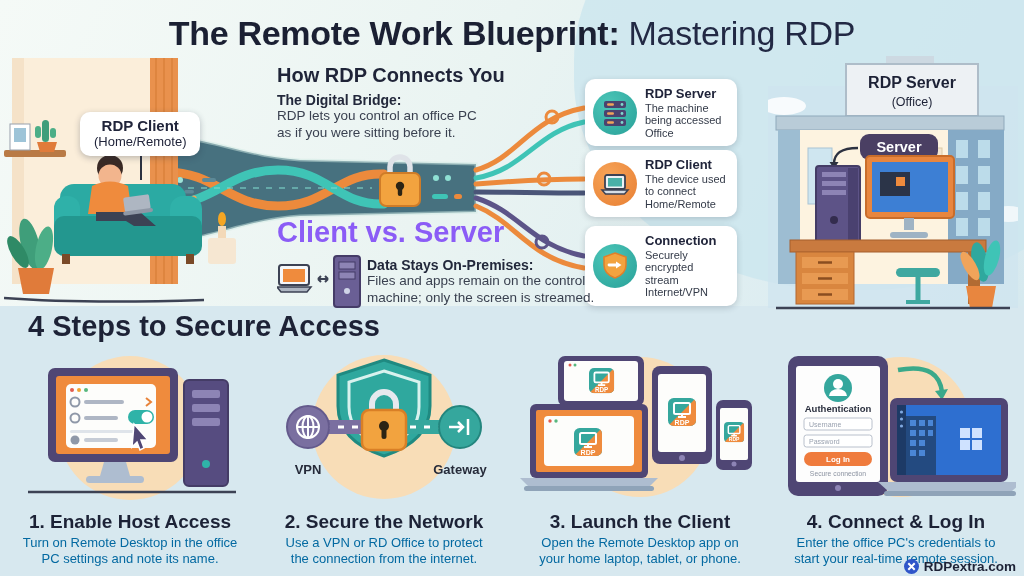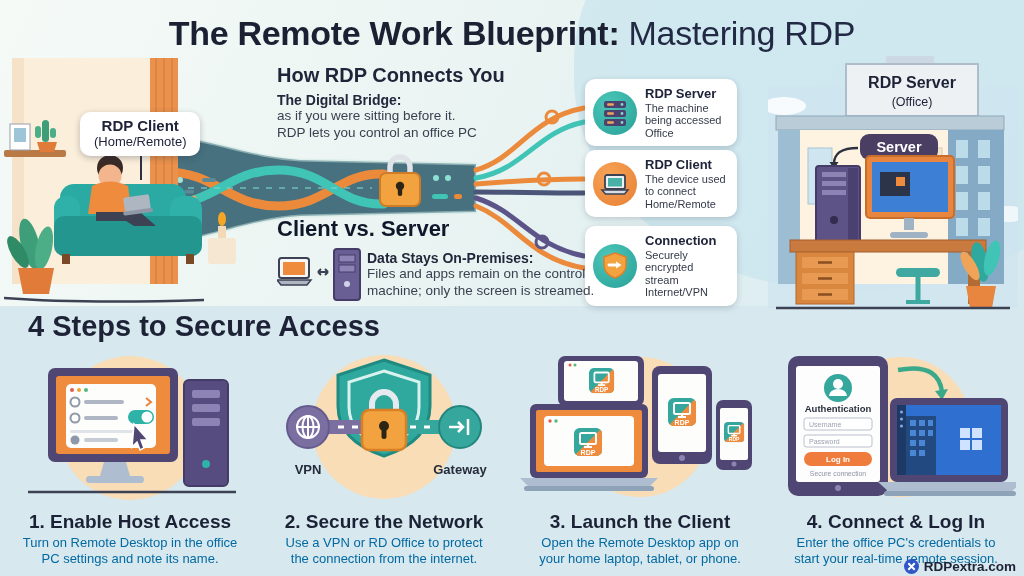--- a/index.html
+++ b/index.html
@@ -20,21 +20,21 @@
 
   .bubble { left:80px; top:112px; background:#fff; border-radius:10px; padding:5px 14px 7px; text-align:center;
     box-shadow:0 2px 6px rgba(40,50,70,.3); z-index:5; }
   .bubble .t { font-size:15px; font-weight:bold; color:#20243a; }
   .bubble .s { font-size:13px; color:#20243a; }
   .bubble::after { content:""; position:absolute; left:50%; top:100%; width:2px; height:24px; background:#2b3140; }
 
   .how { left:277px; top:64px; z-index:4; }
   .how h2 { margin:0; font-size:20px; color:#1f2438; }
   .cvs { left:277px; top:216px; z-index:4; }
-  .cvs h2 { margin:0; font-size:22px; color:#0f172a; }
+  .cvs h2 { margin:0; font-size:29px; color:#8b5cf6; }
   .lead { font-size:14px; font-weight:bold; color:#22283b; margin-top:5px; }
   .body-line { font-size:13.5px; color:#3a4150; line-height:1.24; }
   .cvs-row { display:flex; align-items:center; gap:2px; margin-top:6px; }
 
   .card { left:585px; width:152px; background:#fff; border-radius:10px; box-shadow:0 2px 6px rgba(30,40,60,.2);
     display:flex; align-items:center; gap:8px; padding:7px 8px; z-index:3; position:absolute; }
   .card .ic { width:44px; height:44px; border-radius:50%; flex:none; display:flex; align-items:center; justify-content:center; }
   .ic-teal { background:radial-gradient(circle at 35% 30%,#4cc6b8,#28a098); }
   .ic-orange { background:radial-gradient(circle at 35% 30%,#f6a357,#e87f33); }
   .card h3 { margin:0 0 1px; font-size:13px; color:#20243a; }
@@ -143,22 +143,22 @@
 </svg>
 
 <div class="abs bubble">
   <div class="t">RDP Client</div>
   <div class="s">(Home/Remote)</div>
 </div>
 
 <div class="abs how">
   <h2>How RDP Connects You</h2>
   <div class="lead">The Digital Bridge:</div>
+  <div class="body-line">RDP lets you control an office PC</div>
   <div class="body-line">as if you were sitting before it.</div>
-  <div class="body-line">RDP lets you control an office PC</div>
 </div>
 
 <div class="abs cvs">
   <h2>Client vs. Server</h2>
   <div class="cvs-row">
     <svg width="88" height="54" viewBox="0 0 88 54">
       <g>
         <rect x="2" y="10" width="30" height="20" rx="2.5" fill="#f6f7f9" stroke="#3c4254" stroke-width="2"></rect>
         <rect x="6" y="14" width="22" height="13" fill="#ef8b3d"></rect>
         <path d="M0,32 h34 l-4,5 h-26 z" fill="#aeb6c2" stroke="#3c4254" stroke-width="1.5"></path>

